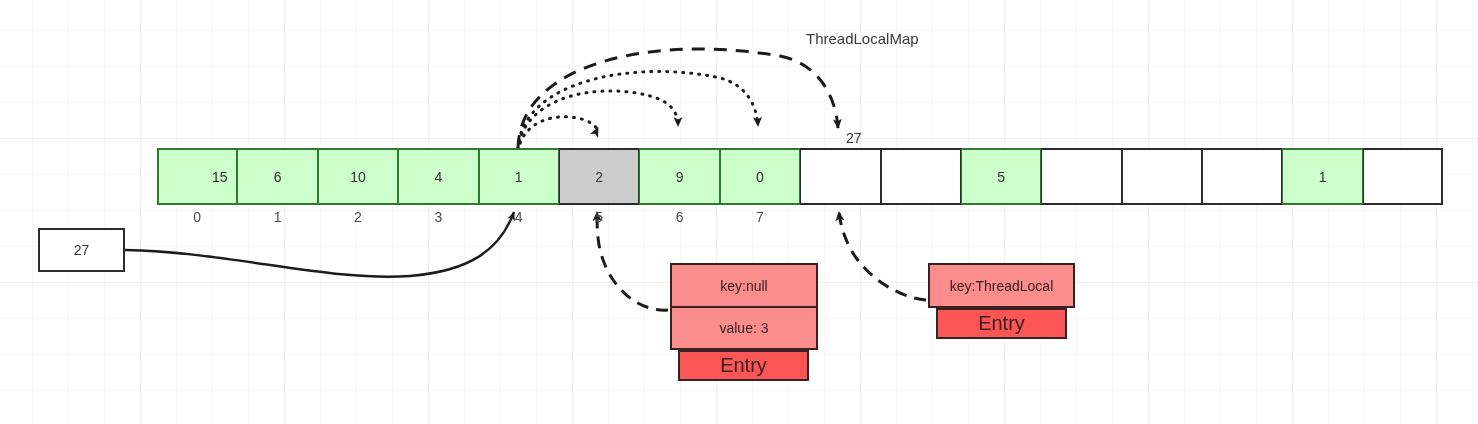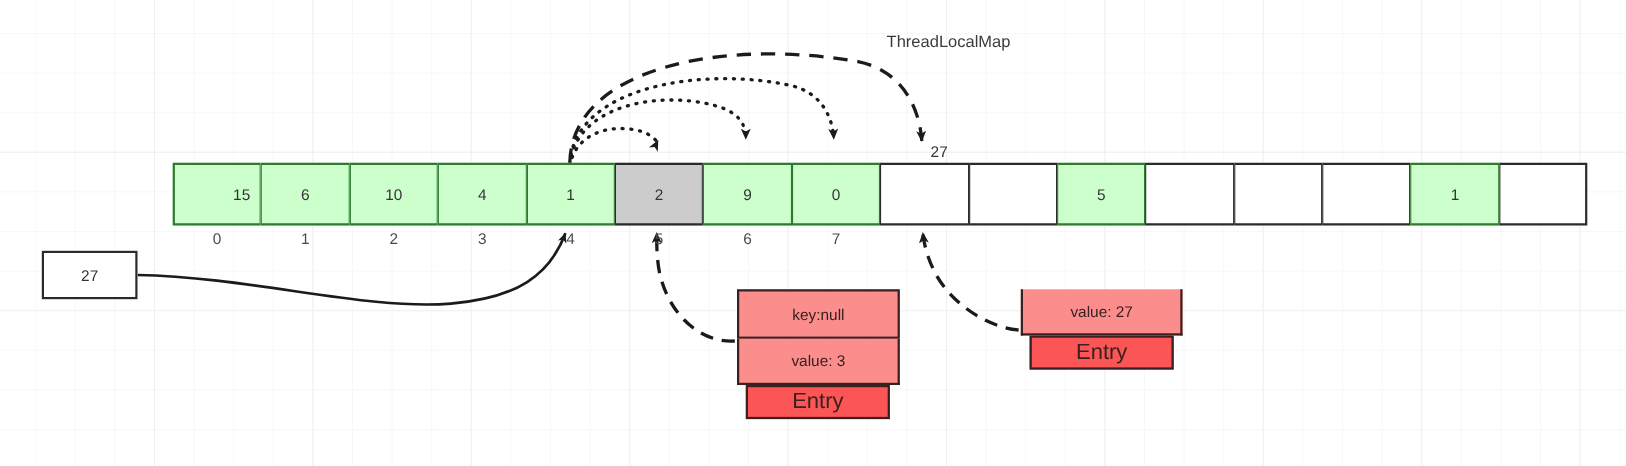--- a/index.html
+++ b/index.html
@@ -170,17 +170,17 @@
       <div class="idx">7</div>
     </div>
 
   <div class="entry" id="entry-left">
     <div class="row key">key:null</div>
     <div class="row val">value: 3</div>
     <div class="tag">Entry</div>
   </div>
 
   <div class="entry" id="entry-right">
-    <div class="row val">value: 27</div>
+    <div class="row key">key:ThreadLocal</div>
     <div class="tag">Entry</div>
   </div>
 
 </div>
 
 </body></html>

